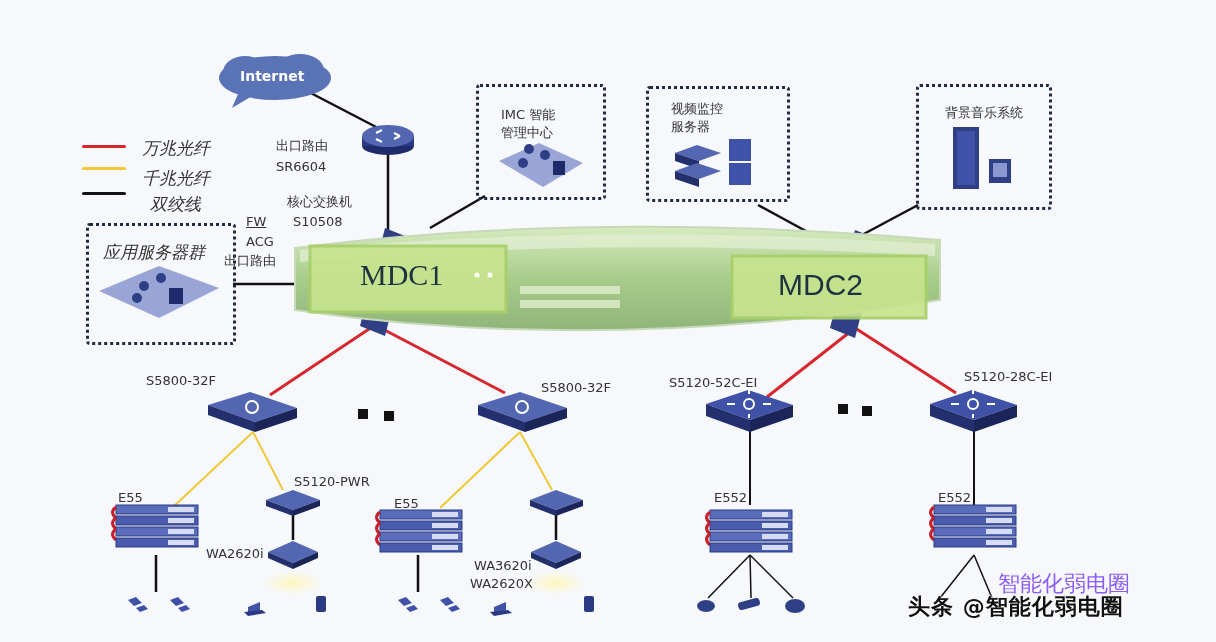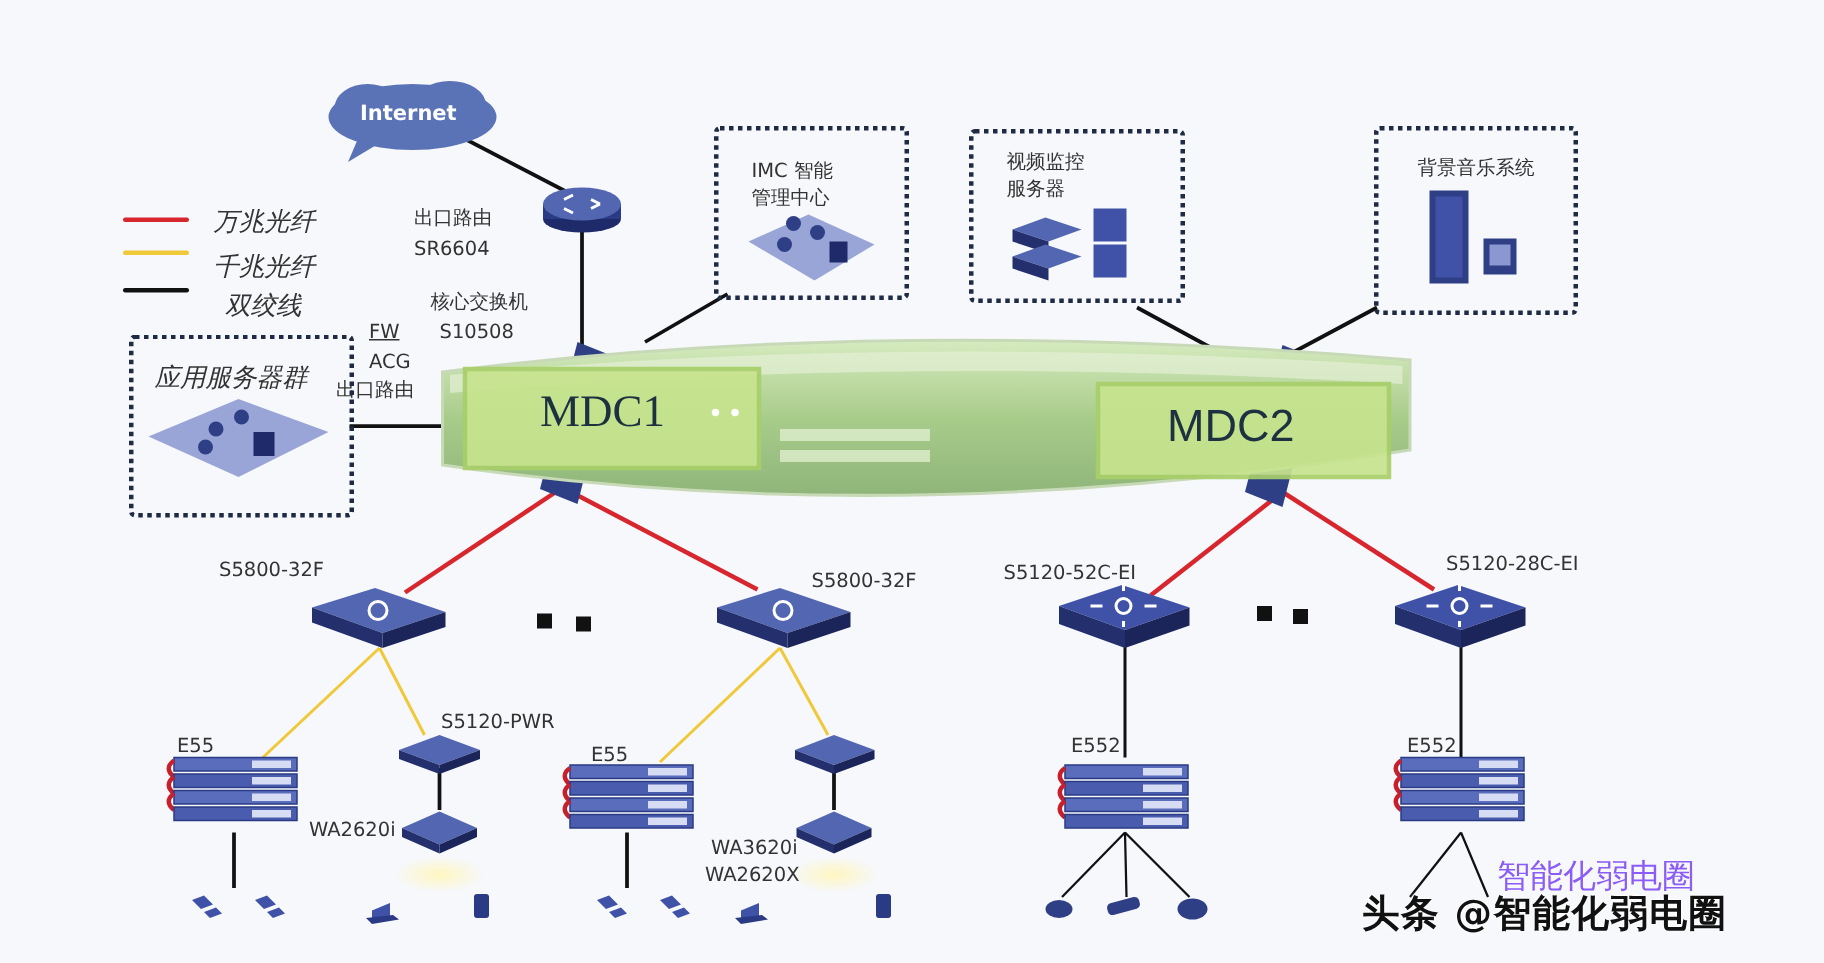--- a/index.html
+++ b/index.html
@@ -3,21 +3,21 @@
 <meta charset="utf-8">
 <style>
   html, body { margin:0; padding:0; }
   body { width:1216px; height:642px; background:#f6f8fb; overflow:hidden; position:relative; font-family:"DejaVu Sans", sans-serif; }
   #canvas { position:absolute; left:0; top:0; width:1216px; height:642px; }
   .lbl { position:absolute; font-size:13px; color:#333; white-space:nowrap; line-height:1.2; }
   .lbl.cn { font-size:17px;font-style:italic; }
   .box { position:absolute; border:3px dotted #1f2a44; border-radius:4px; }
   .mdc { position:absolute; font-family:"Liberation Sans", sans-serif; font-size:30px; color:#1e3140; }
   .legend-line { position:absolute; height:3px; width:44px; border-radius:2px; }
-  .wm { position:absolute; font-size:25px; font-weight:bold; color:#111; letter-spacing:1px; text-shadow:0 0 2px #fff, 0 0 2px #fff; }
+  .wm { position:absolute; font-size:22px; font-weight:bold; color:#111; letter-spacing:1px; text-shadow:0 0 2px #fff, 0 0 2px #fff; }
   .wm2 { position:absolute; font-size:22px; color:#8b5cf6; }
 </style>
 </head>
 <body>
 
 <svg id="canvas" width="1216" height="642">
   <defs>
     <linearGradient id="devGrad" x1="0" y1="0" x2="0" y2="1">
       <stop offset="0" stop-color="#5567b0"></stop>
       <stop offset="1" stop-color="#24306e"></stop>

